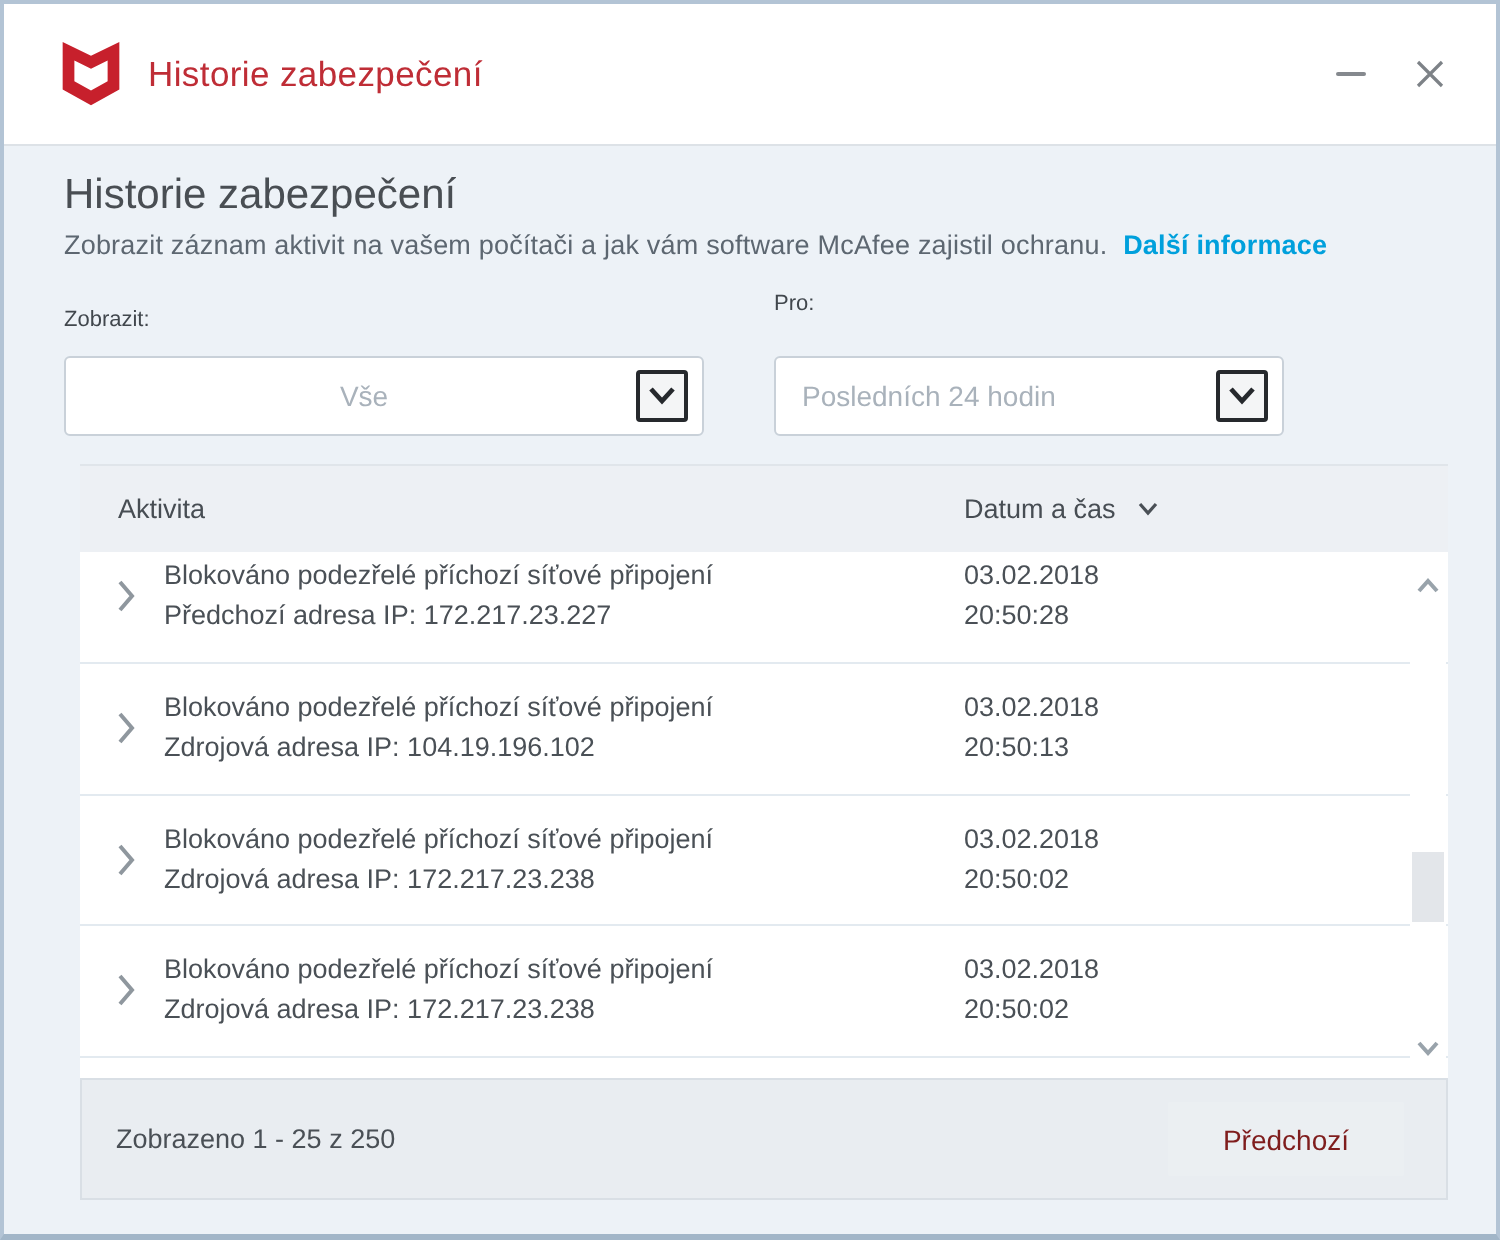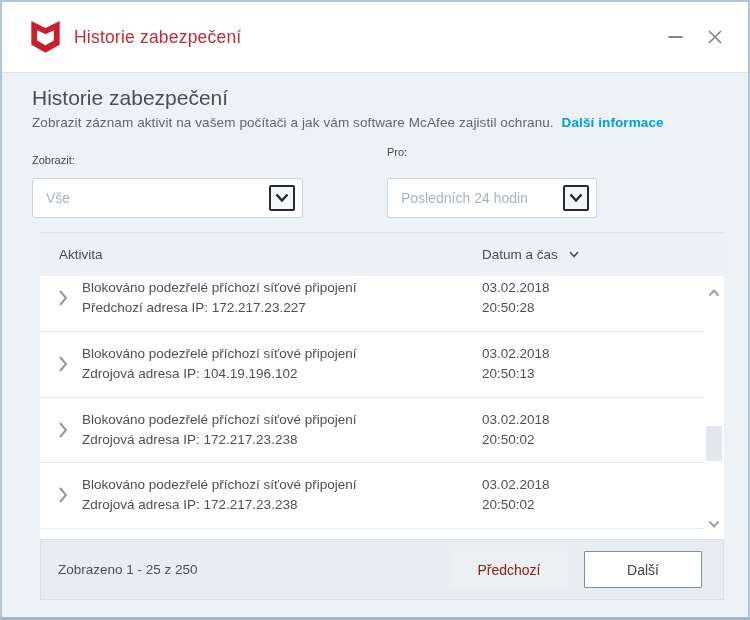--- a/index.html
+++ b/index.html
@@ -56,22 +56,22 @@
   .filter-label { position: absolute; font-size: 11px; color: #41474d; }
   .filter-label.show { left: 30px; top: 152px; }
   .filter-label.for  { left: 385px; top: 144px; }
   .dropdown {
     position: absolute; top: 176px; height: 40px;
     background: #ffffff; border: 1px solid #c9d1d9; border-radius: 3px;
     display: flex; align-items: center;
     padding: 0 7px 0 13px;
     cursor: pointer;
   }
-  .dropdown.show-dd { left: 30px; width: 271px; }
-  .dropdown.for-dd  { left: 385px; width: 210px; }
+  .dropdown.show-dd { left: 30px; width: 320px; text-align: center; }
+  .dropdown.for-dd  { left: 385px; width: 255px; }
   .dropdown-value { font-size: 14px; color: #a9b2bb; flex: 1 1 auto; }
   .dd-chevron-box {
     width: 26px; height: 26px; flex: 0 0 auto;
     border: 2px solid #26292d; border-radius: 2px;
     background: #f4f5f6;
     display: flex; align-items: center; justify-content: center;
   }
   
   .table {
     position: absolute; left: 38px; top: 230px; width: 684px;
@@ -275,16 +275,15 @@
             <polyline points="1.5,1.5 6,6.5 10.5,1.5" fill="none" stroke="#99a3ab" stroke-width="2"></polyline>
           </svg>
         </div>
       </div>
     </div>
   </div>
 
   <div class="footer-bar">
     <span class="footer-summary">Zobrazeno 1 - 25 z 250</span>
     <button class="btn btn-prev" disabled="">Předchozí</button>
-    <button class="btn btn-next">Další</button>
   </div>
 
 </div>
 
 </body></html>

